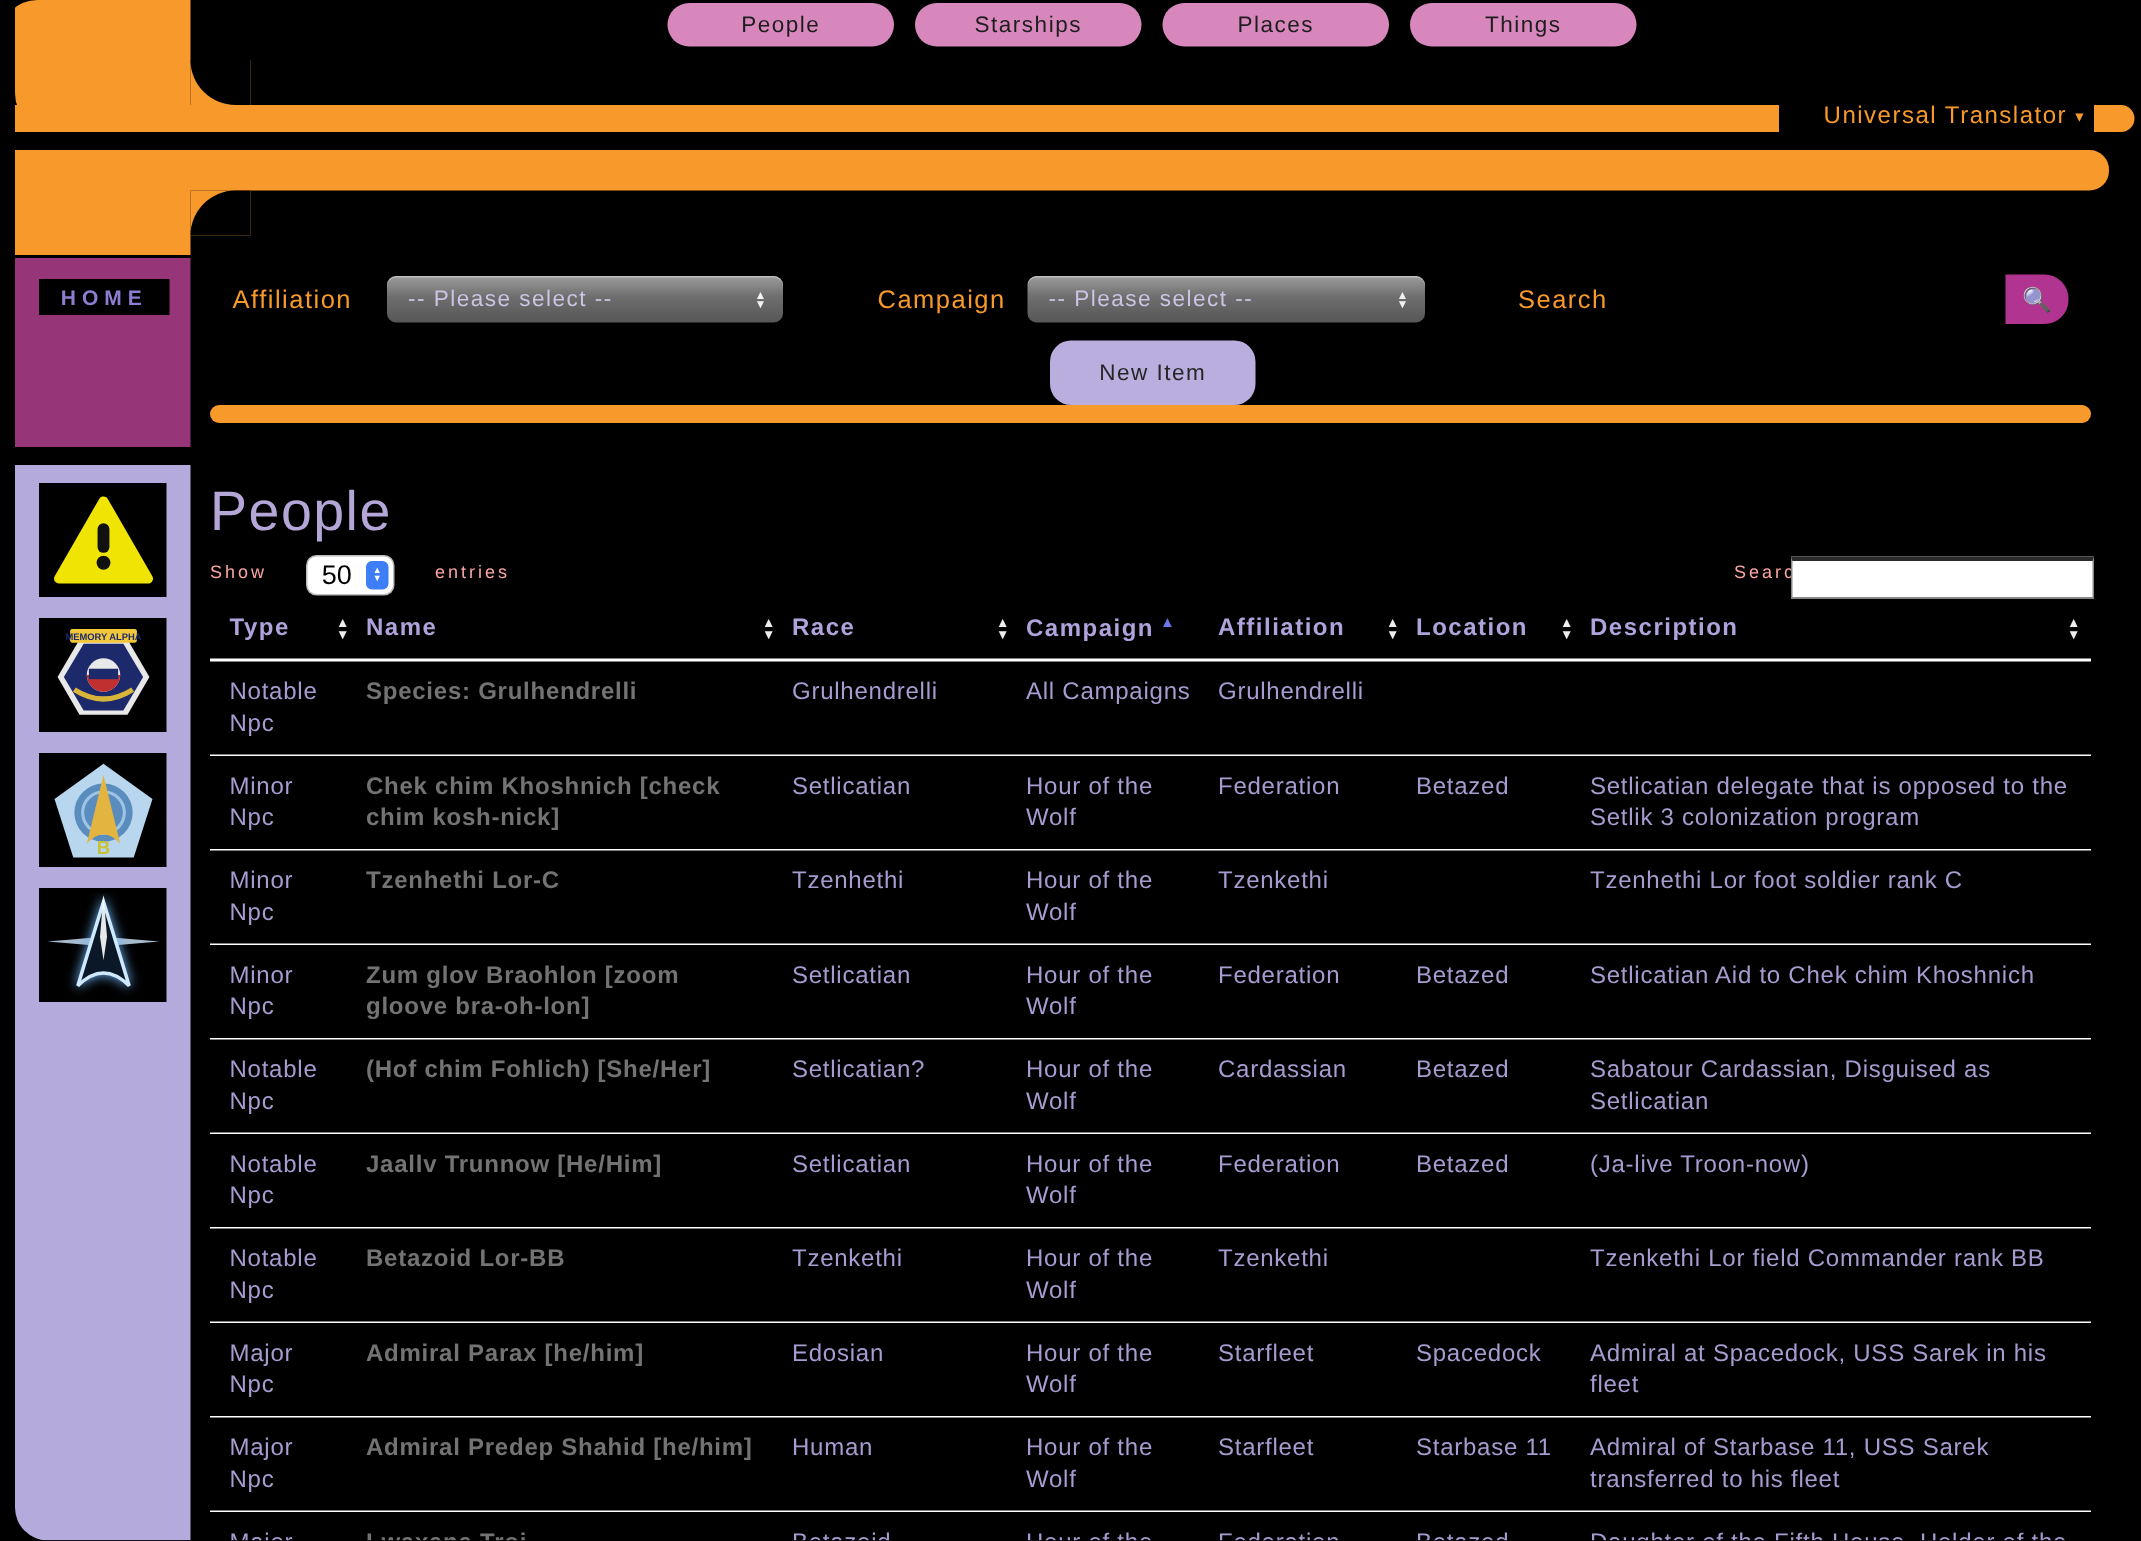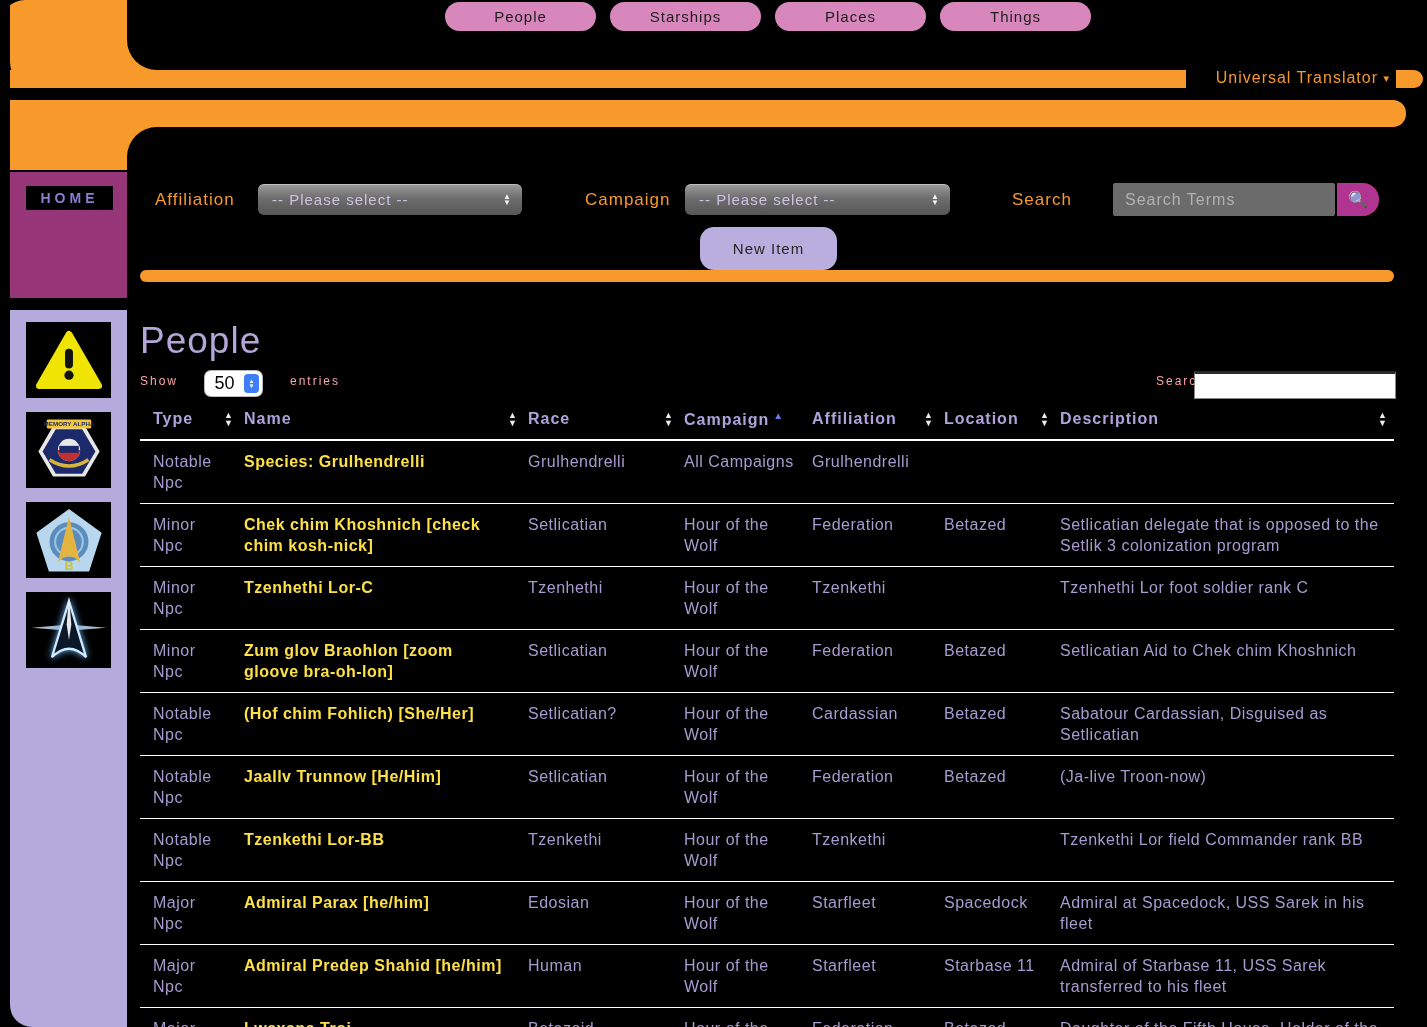--- a/index.html
+++ b/index.html
@@ -80,21 +80,21 @@
                  font-family:"Liberation Sans",sans-serif;font-size:14px;}
 
   
   .tablewrap{left:140px;top:404px;width:1254px;}
   table{width:100%;border-collapse:collapse;table-layout:fixed;}
   th{color:#b0a3dc;font-size:16px;font-weight:bold;letter-spacing:1px;text-align:left;
      padding:6px 6px 10px 4px;border-bottom:2px solid #fff;cursor:pointer;vertical-align:top;}
   th:first-child,td:first-child{padding-left:13px;}
   td{color:#a89bd0;font-size:16px;letter-spacing:.5px;line-height:21px;vertical-align:top;
      padding:10px 12px 10px 4px;border-bottom:1px solid #fff;overflow:hidden;}
-  td a{color:#fde047;font-weight:bold;text-decoration:none;cursor:pointer;}
+  td a{color:#737373;font-weight:bold;text-decoration:none;cursor:pointer;}
   .sorter{float:right;display:flex;flex-direction:column;align-items:center;margin-top:1px;}
   .sorter i{font-style:normal;font-size:9px;line-height:8px;color:#ededed;}
   .asc-arrow{color:#6b76e8;font-style:normal;font-size:10px;vertical-align:super;margin-left:4px;}
 </style>
 </head>
 <body>
 
 <div class="stage">
 
   <div class="abs pill p0">People</div>
@@ -167,21 +167,20 @@
   </div>
   <div class="abs flabel lab-cam">Campaign</div>
   <div class="abs selectbox sel2">
     <span>-- Please select --</span>
     <span class="spin">
         <span>▲</span>
         <span>▼</span>
       </span>
   </div>
   <div class="abs flabel lab-sea">Search</div>
-  <input class="abs searchbox" placeholder="Search Terms" style="">
   <button class="abs search-btn">
     <span>🔍</span>
   </button>
   <button class="abs new-item">New Item</button>
   <div class="abs orange divider"></div>
 
   <div class="abs page-title">People</div>
   <div class="abs ctrl show-lab">Show</div>
   <div class="abs page-select">
     <span class="val">50</span>
@@ -284,21 +283,21 @@
             <td>Notable Npc</td>
             <td><a>Jaallv Trunnow [He/Him]</a></td>
             <td>Setlicatian</td>
             <td>Hour of the Wolf</td>
             <td>Federation</td>
             <td>Betazed</td>
             <td>(Ja-live Troon-now)</td>
           </tr>
           <tr>
             <td>Notable Npc</td>
-            <td><a>Tzenkethi Lor-BB</a></td>
+            <td><a>Betazoid Lor-BB</a></td>
             <td>Tzenkethi</td>
             <td>Hour of the Wolf</td>
             <td>Tzenkethi</td>
             <td></td>
             <td>Tzenkethi Lor field Commander rank BB</td>
           </tr>
           <tr>
             <td>Major Npc</td>
             <td><a>Admiral Parax [he/him]</a></td>
             <td>Edosian</td>

